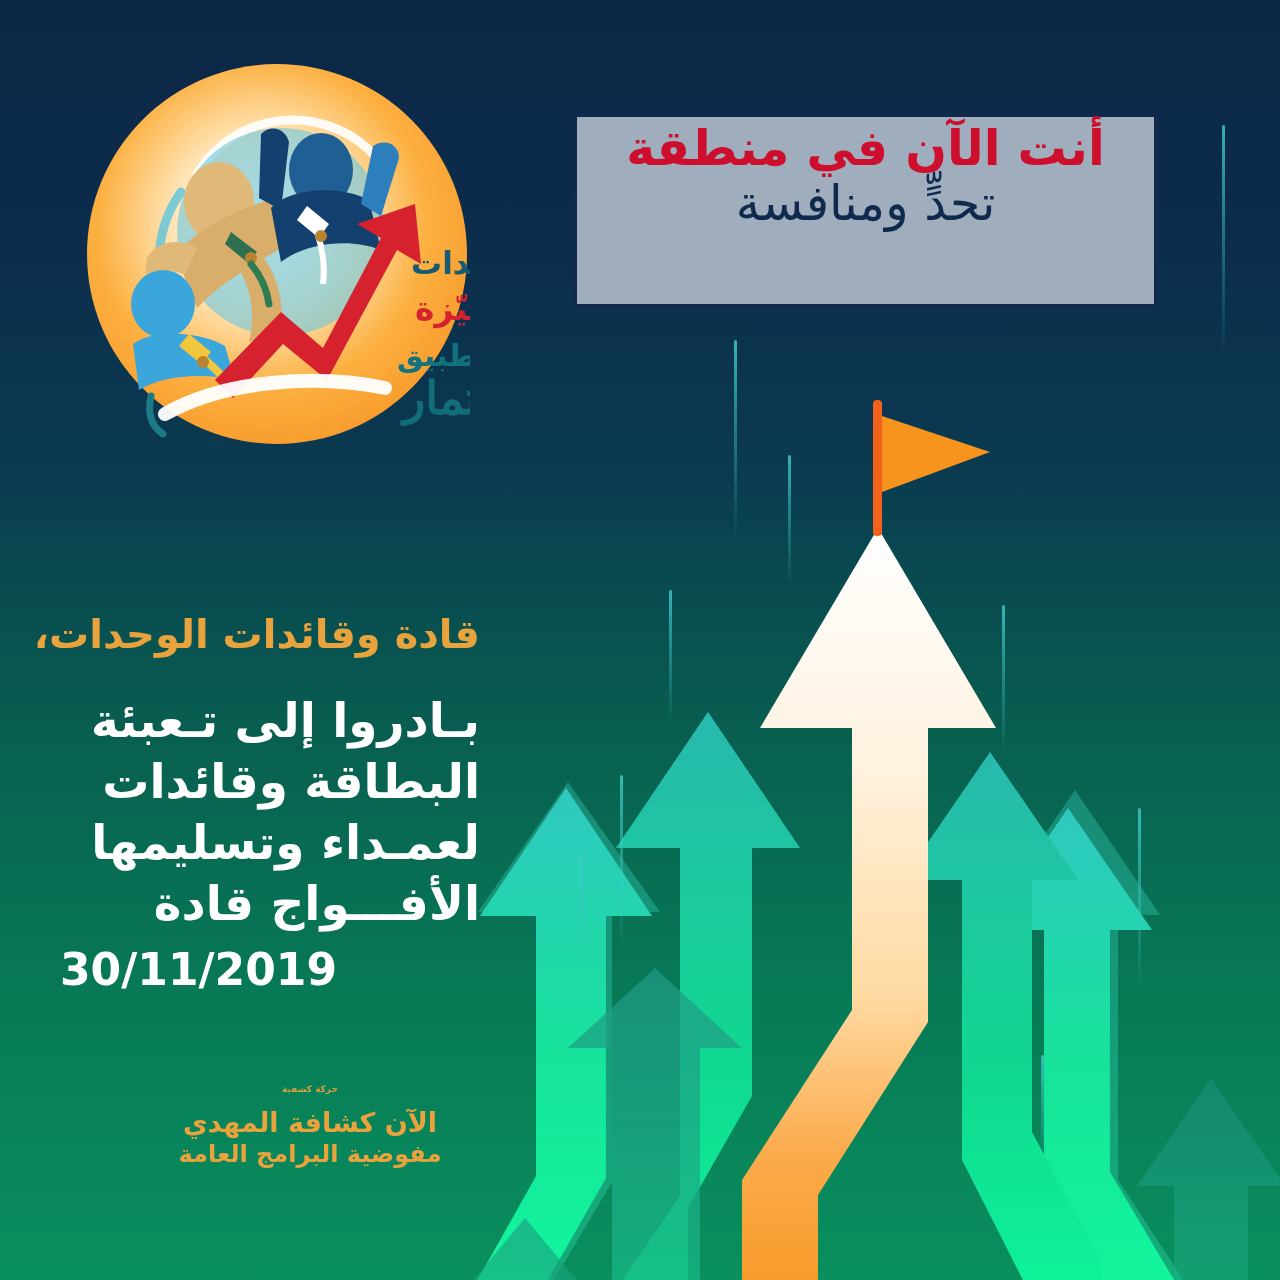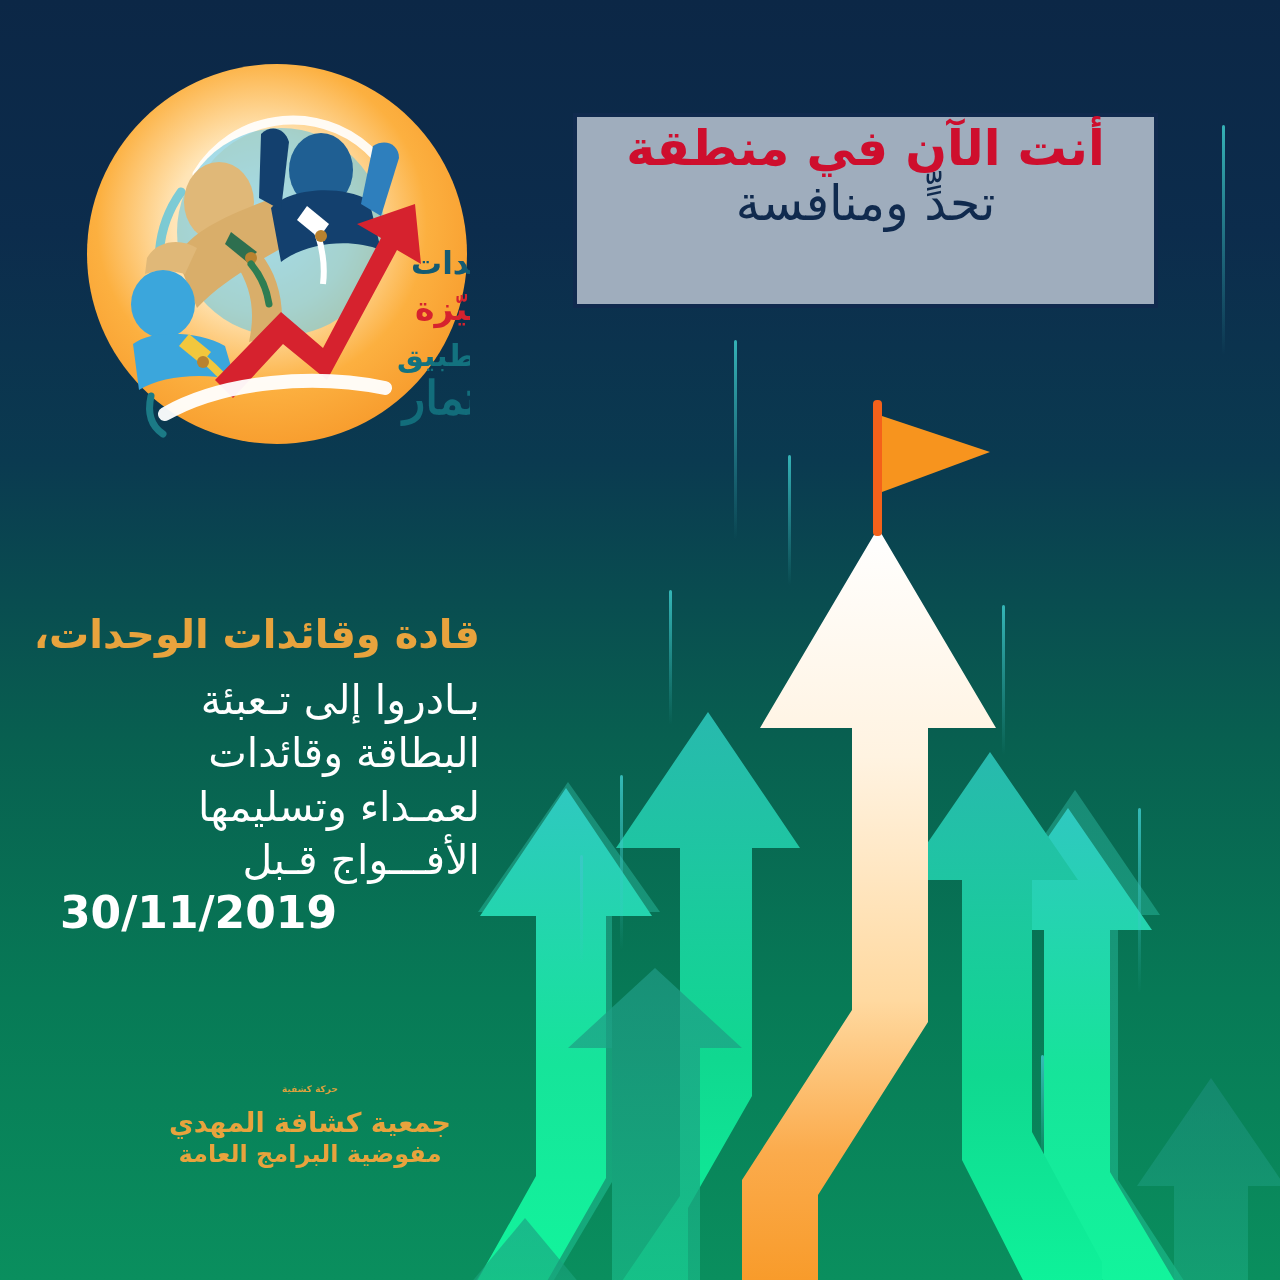--- a/index.html
+++ b/index.html
@@ -48,29 +48,29 @@
   }
   #headline-panel .l2{
     color:#102a4e;font-size:49px;font-weight:normal;
     line-height:1.15;letter-spacing:-1px;white-space:nowrap;
   }
 
   
   #copy{position:absolute;right:800px;top:612px;width:420px;text-align:right;}
   #copy .eyebrow{
     color:#e8a33d;font-size:40px;font-weight:bold;
-    line-height:1.1;margin-bottom:18px;white-space:nowrap;
+    line-height:1.1;margin-bottom:34px;white-space:nowrap;
   }
   #copy .para{
-    color:#ffffff;font-size:41px;font-weight:normal;line-height:1.30;
+    color:#ffffff;font-size:47px;font-weight:bold;line-height:1.30;
   }
   #copy .para .ln{display:block;white-space:nowrap;}
   #copy .date{
     color:#ffffff;font-size:44px;font-weight:bold;
-    direction:ltr;text-align:left;margin-top:0;padding-right:0;
+    direction:ltr;text-align:left;margin-top:10px;padding-right:0;
   }
 
   
   #footer{position:absolute;right:810px;top:1085px;width:320px;text-align:center;}
   #footer .micro{
     color:#e8a33d;font-size:9px;font-weight:bold;letter-spacing:1px;
     line-height:1;margin-bottom:13px;opacity:.95;
   }
   #footer .org1{color:#e8a33d;font-size:27px;font-weight:bold;line-height:1.18;}
   #footer .org2{color:#e8a33d;font-size:24px;font-weight:bold;line-height:1.25;}
@@ -234,24 +234,24 @@
     <div class="l1">أنت الآن في منطقة</div>
     <div class="l2">تحدٍّ ومنافسة</div>
   </div>
 
   <div id="copy">
     <div class="eyebrow">قادة وقائدات الوحدات،</div>
     <div class="para">
       <span class="ln">بـادروا إلى تـعبئة</span>
       <span class="ln">البطاقة وقائدات</span>
       <span class="ln">لعمـداء وتسليمها</span>
-      <span class="ln">الأفـــواج قـبل</span>
+      <span class="ln">الأفـــواج قادة</span>
     </div>
     <div class="date">30/11/2019</div>
   </div>
 
   <div id="footer">
     <div class="micro">حركة كشفية</div>
-    <div class="org1">جمعية كشافة المهدي</div>
+    <div class="org1">الآن كشافة المهدي</div>
     <div class="org2">مفوضية البرامج العامة</div>
   </div>
 
 </div>
 
 </body></html>

